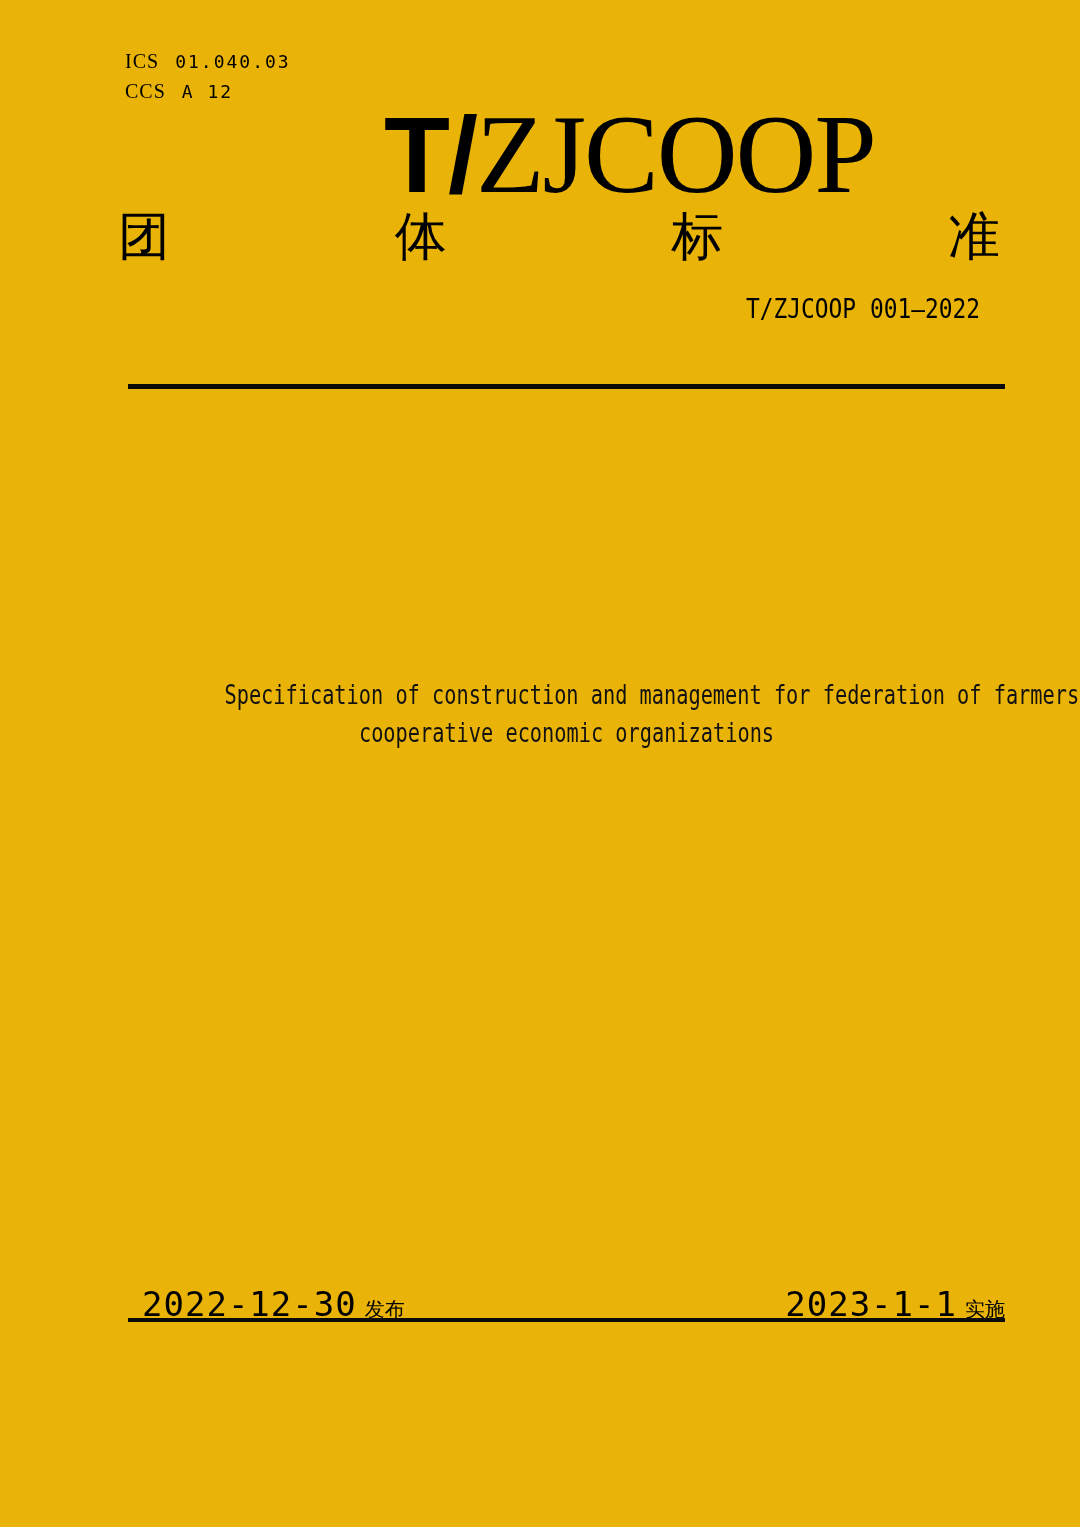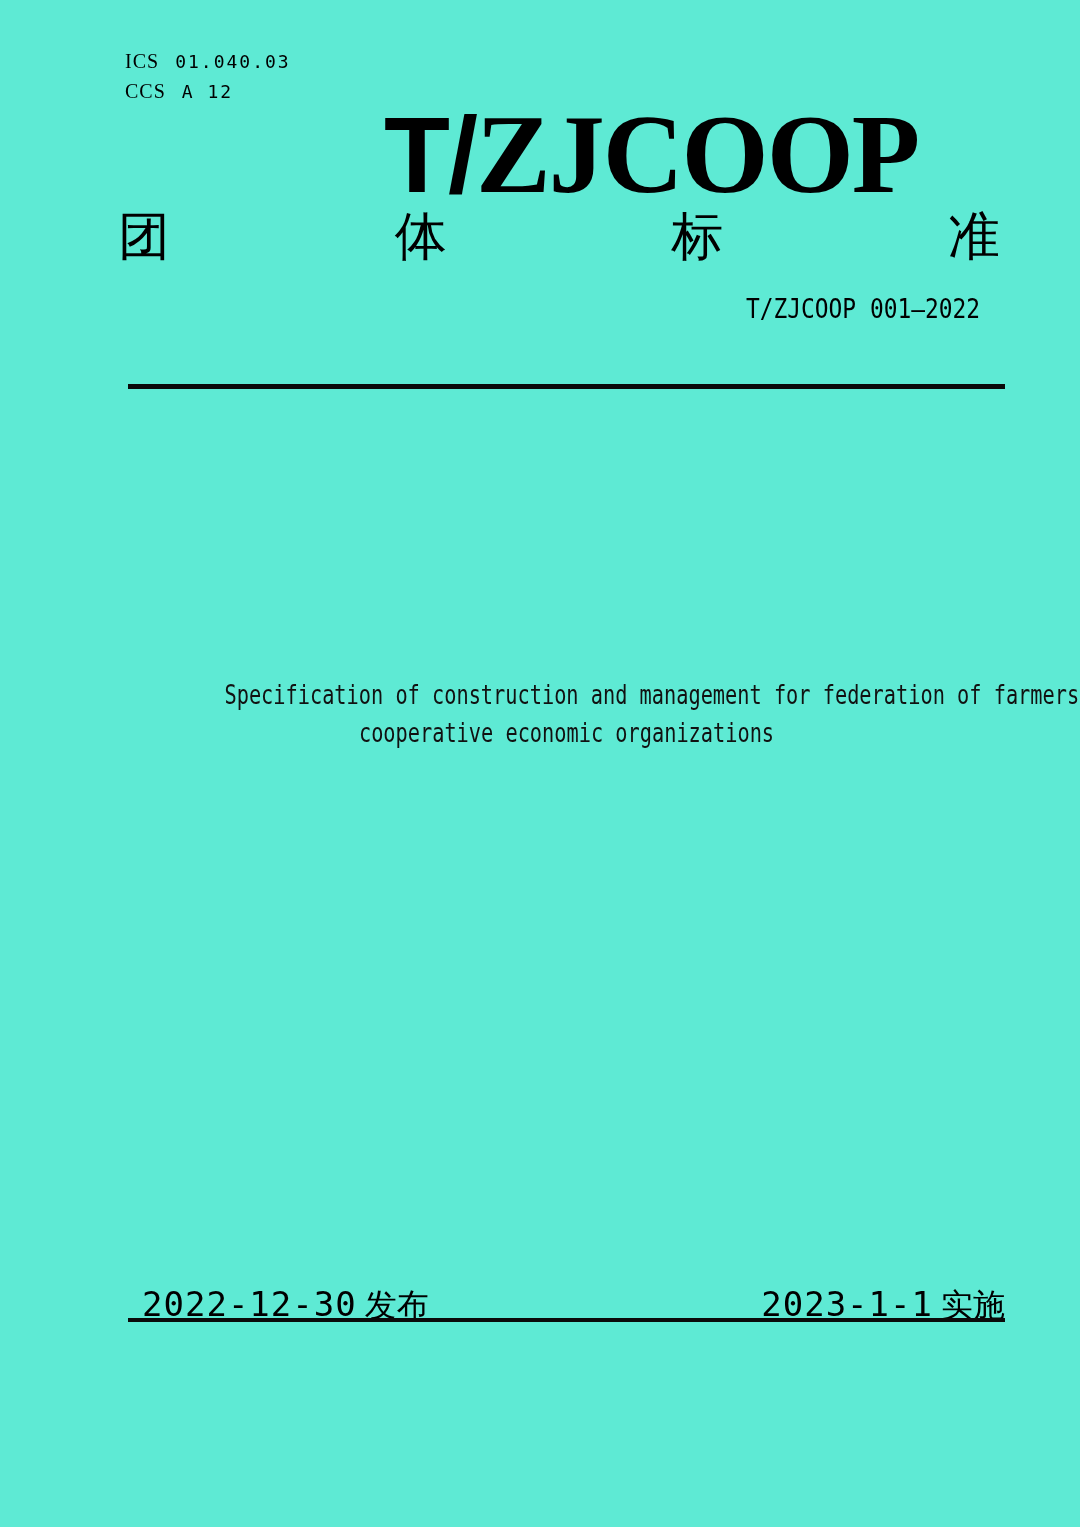--- a/index.html
+++ b/index.html
@@ -4,21 +4,21 @@
 <style>
   html, body {
     margin: 0;
     padding: 0;
     background: #ffffff;
   }
   .page {
     position: relative;
     width: 1080px;
     height: 1527px;
-    background: #5eead4;
+    background: #eab308;
     color: #000000;
     font-family: "Liberation Sans", sans-serif;
     overflow: hidden;
   }
 
   
   .ics-block {
     position: absolute;
     left: 125px;
     top: 46px;
@@ -49,21 +49,21 @@
     white-space: nowrap;
   }
   .logo-prefix {
     font-family: "Liberation Sans", sans-serif;
     font-weight: 900;
     font-size: 108px;
     letter-spacing: -2px;
   }
   .logo-body {
     font-family: "Liberation Serif", "DejaVu Serif", serif;
-    font-weight: 700;
+    font-weight: 400;
     font-size: 112px;
     letter-spacing: -2px;
   }
 
   
   .category-row {
     position: absolute;
     left: 118px;
     top: 210px;
     width: 882px;
@@ -141,21 +141,21 @@
     align-items: baseline;
   }
   .date-num {
     font-family: "DejaVu Sans Mono", monospace;
     font-size: 34px;
     letter-spacing: 1px;
     margin-left: 14px;
   }
   .date-cjk {
     font-family: "Liberation Sans", sans-serif;
-    font-size: 32px;
+    font-size: 20px;
     font-weight: 500;
     margin-left: 8px;
   }
 
   
   .footer-row {
     position: absolute;
     left: 128px;
     top: 1396px;
     width: 877px;

